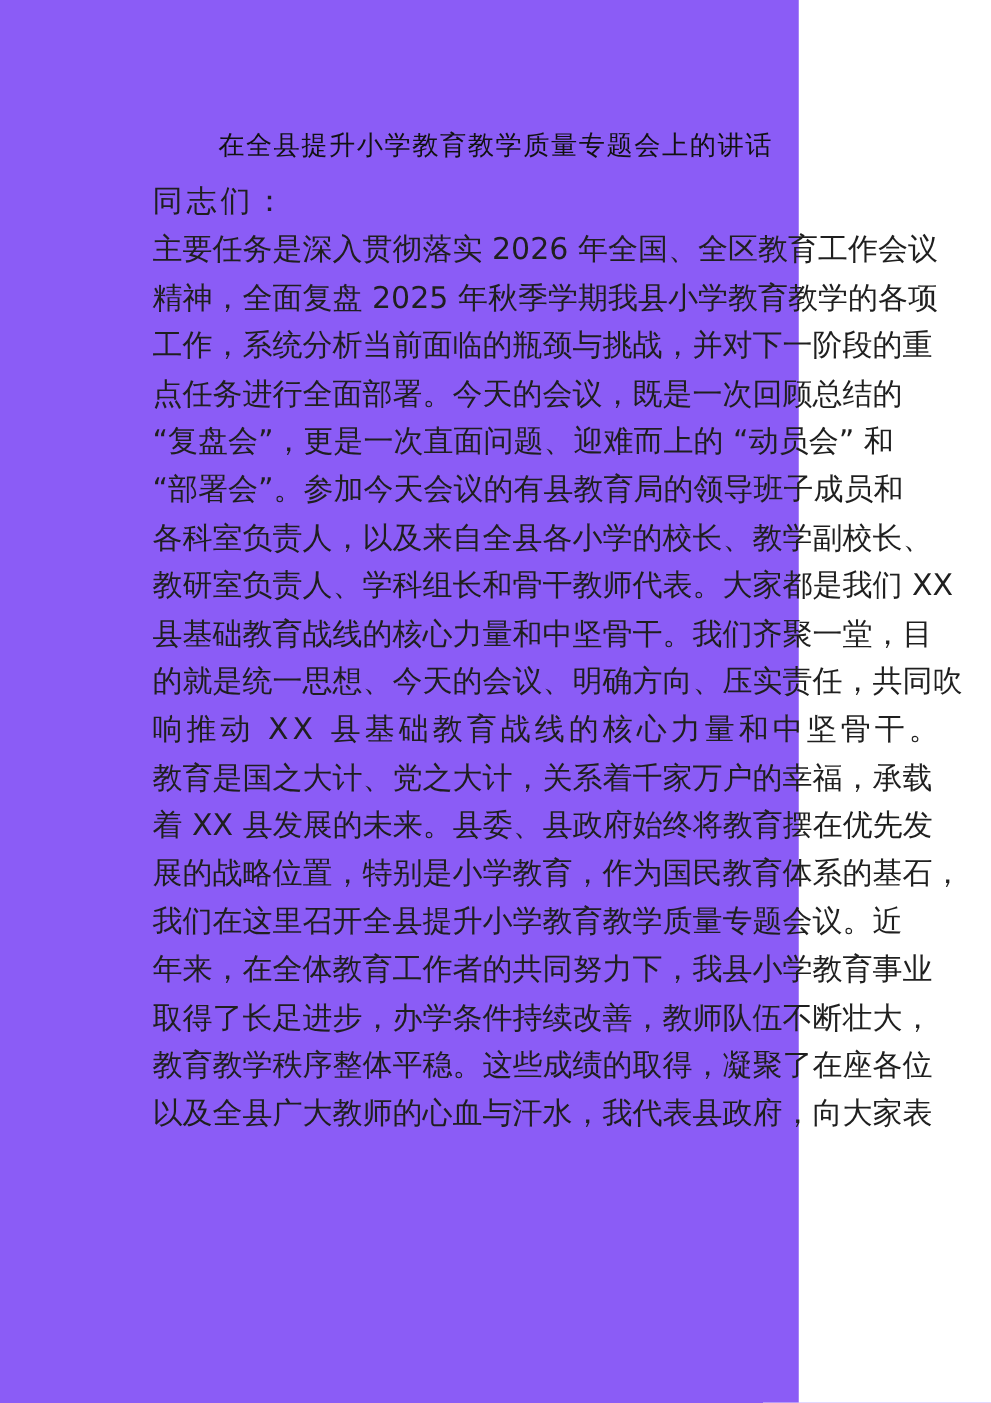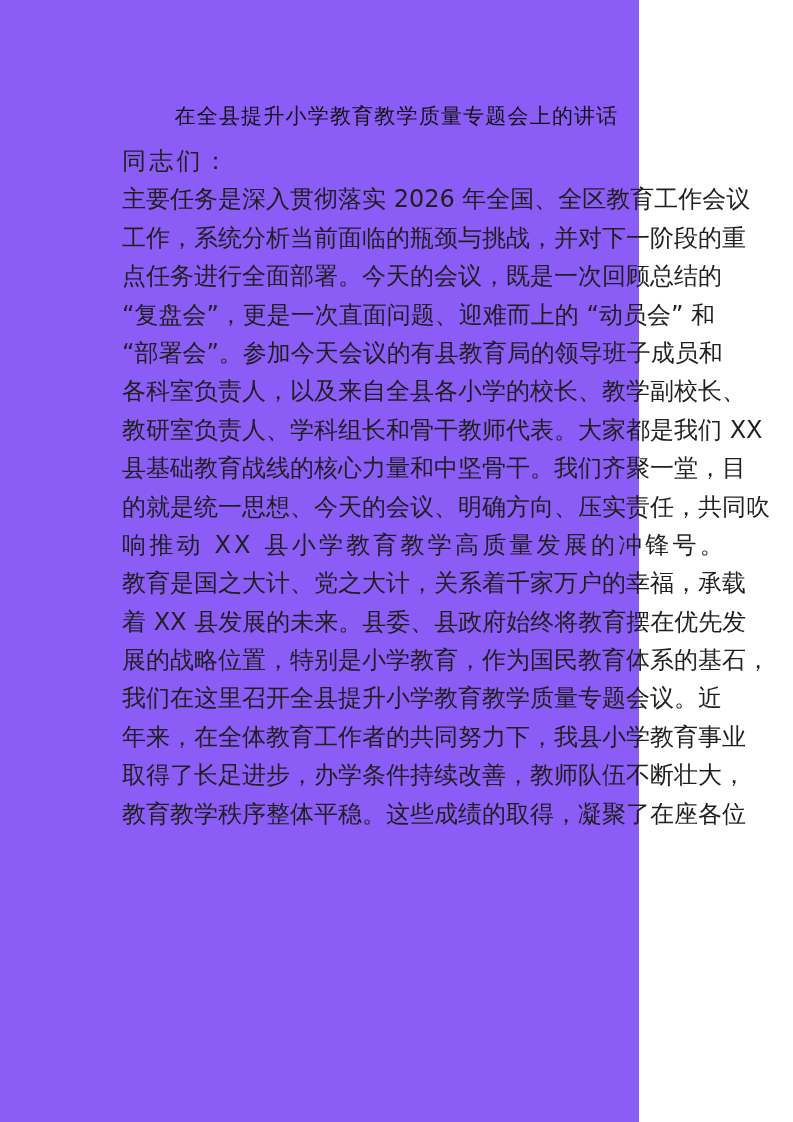--- a/index.html
+++ b/index.html
@@ -57,31 +57,33 @@
 </head>
 <body>
 
 <div class="page">
   <div class="title">在全县提升小学教育教学质量专题会上的讲话</div>
 
   <div class="body-text">
     <div class="line">同志们：</div>
 
     <div class="line justify">主要任务是深入贯彻落实 2026 年全国、全区教育工作会议</div>
+    <div class="line justify">精神，全面复盘 2025 年秋季学期我县小学教育教学的各项</div>
     <div class="line justify">工作，系统分析当前面临的瓶颈与挑战，并对下一阶段的重</div>
     <div class="line justify">点任务进行全面部署。今天的会议，既是一次回顾总结的</div>
     <div class="line justify">“复盘会”，更是一次直面问题、迎难而上的 “动员会” 和</div>
     <div class="line justify">“部署会”。参加今天会议的有县教育局的领导班子成员和</div>
     <div class="line justify">各科室负责人，以及来自全县各小学的校长、教学副校长、</div>
     <div class="line justify">教研室负责人、学科组长和骨干教师代表。大家都是我们 XX</div>
     <div class="line justify">县基础教育战线的核心力量和中坚骨干。我们齐聚一堂，目</div>
     <div class="line justify">的就是统一思想、今天的会议、明确方向、压实责任，共同吹</div>
-    <div class="line">响推动 XX 县小学教育教学高质量发展的冲锋号。</div>
+    <div class="line">响推动 XX 县基础教育战线的核心力量和中坚骨干。</div>
 
     <div class="line justify">教育是国之大计、党之大计，关系着千家万户的幸福，承载</div>
     <div class="line justify">着 XX 县发展的未来。县委、县政府始终将教育摆在优先发</div>
     <div class="line justify">展的战略位置，特别是小学教育，作为国民教育体系的基石，</div>
     <div class="line justify">我们在这里召开全县提升小学教育教学质量专题会议。近</div>
     <div class="line justify">年来，在全体教育工作者的共同努力下，我县小学教育事业</div>
     <div class="line justify">取得了长足进步，办学条件持续改善，教师队伍不断壮大，</div>
     <div class="line justify">教育教学秩序整体平稳。这些成绩的取得，凝聚了在座各位</div>
+    <div class="line justify">以及全县广大教师的心血与汗水，我代表县政府，向大家表</div>
   </div>
 </div>
 
 </body></html>

